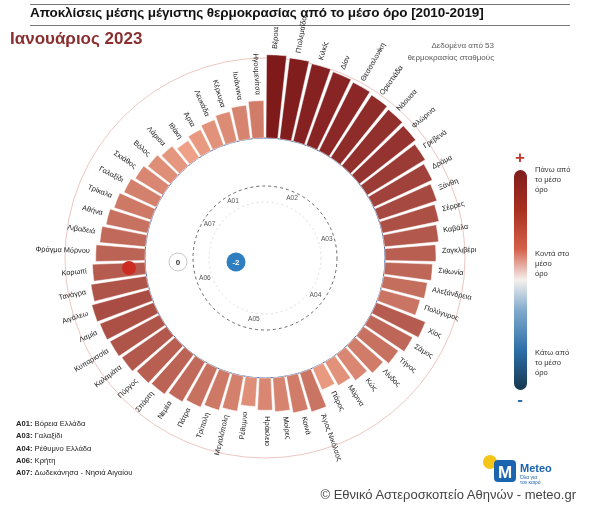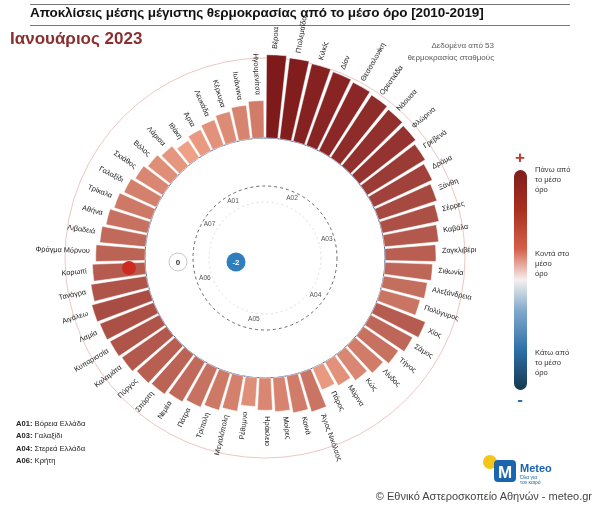--- a/index.html
+++ b/index.html
@@ -27,22 +27,22 @@
     position:absolute;right:106px;top:40px;
     text-align:right;
     font-size:8px;color:#5b5b5b;line-height:1.45;
   }
   .legend-box{
     position:absolute;left:8px;top:418px;
     font-size:7.6px;line-height:1.62;color:#222;margin-left:8px;
   }
   .legend-box b{font-weight:bold;}
   .credit{
-    position:absolute;right:8px;bottom:6px;
-    font-size:11px;color:#444;
+    position:absolute;right:24px;bottom:6px;
+    font-size:13px;color:#444;
   }
   .meteo-logo{
     position:absolute;right:14px;bottom:22px;
     width:110px;height:34px;
   }
   svg.chart{position:absolute;left:0;top:0;}
   .lbl{font-size:7.3px;fill:#1b1b1b;font-family:"Liberation Sans", sans-serif;}
   .ring-lbl{font-size:6.6px;fill:#555;font-family:"Liberation Sans", sans-serif;}
   .cbar-txt{font-size:7.6px;fill:#333;font-family:"Liberation Sans", sans-serif;}
   .plus{font-size:17px;fill:#c0392b;font-weight:bold;}
@@ -229,22 +229,23 @@
     <text x="535" y="276" class="cbar-txt">όρο</text>
     <text x="535" y="355" class="cbar-txt">Κάτω από</text>
     <text x="535" y="365" class="cbar-txt">το μέσο</text>
     <text x="535" y="375" class="cbar-txt">όρο</text>
   </g>
 </svg>
 
 <div class="legend-box">
   <div><b>A01:</b> <span>Βόρεια Ελλάδα</span></div>
   <div><b>A03:</b> <span>Γαλαξίδι</span></div>
-  <div><b>A04:</b> <span>Στερεά Ελλάδα</span></div>
+  <div><b>A04:</b> <span>Ρέθυμνο Ελλάδα</span></div>
   <div><b>A06:</b> <span>Κρήτη</span></div>
+  <div><b>A07:</b> <span>Δωδεκάνησα - Νησιά Αιγαίου</span></div>
 </div>
 
 <svg class="meteo-logo" viewBox="0 0 110 34">
   <circle cx="14" cy="10" r="7" fill="#f5c518"></circle>
   <rect x="18" y="8" width="22" height="22" rx="4" fill="#1b64b0"></rect>
   <text x="22" y="26" font-size="17" font-weight="bold" fill="#ffffff" font-family="Liberation Sans, sans-serif">M</text>
   <text x="44" y="20" font-size="11" font-weight="bold" fill="#1b64b0" font-family="Liberation Sans, sans-serif">Meteo</text>
   <text x="44" y="27" font-size="5" fill="#1b64b0" font-family="Liberation Sans, sans-serif">Όλα για</text>
   <text x="44" y="32" font-size="5" fill="#1b64b0" font-family="Liberation Sans, sans-serif">τον καιρό</text>
 </svg>

